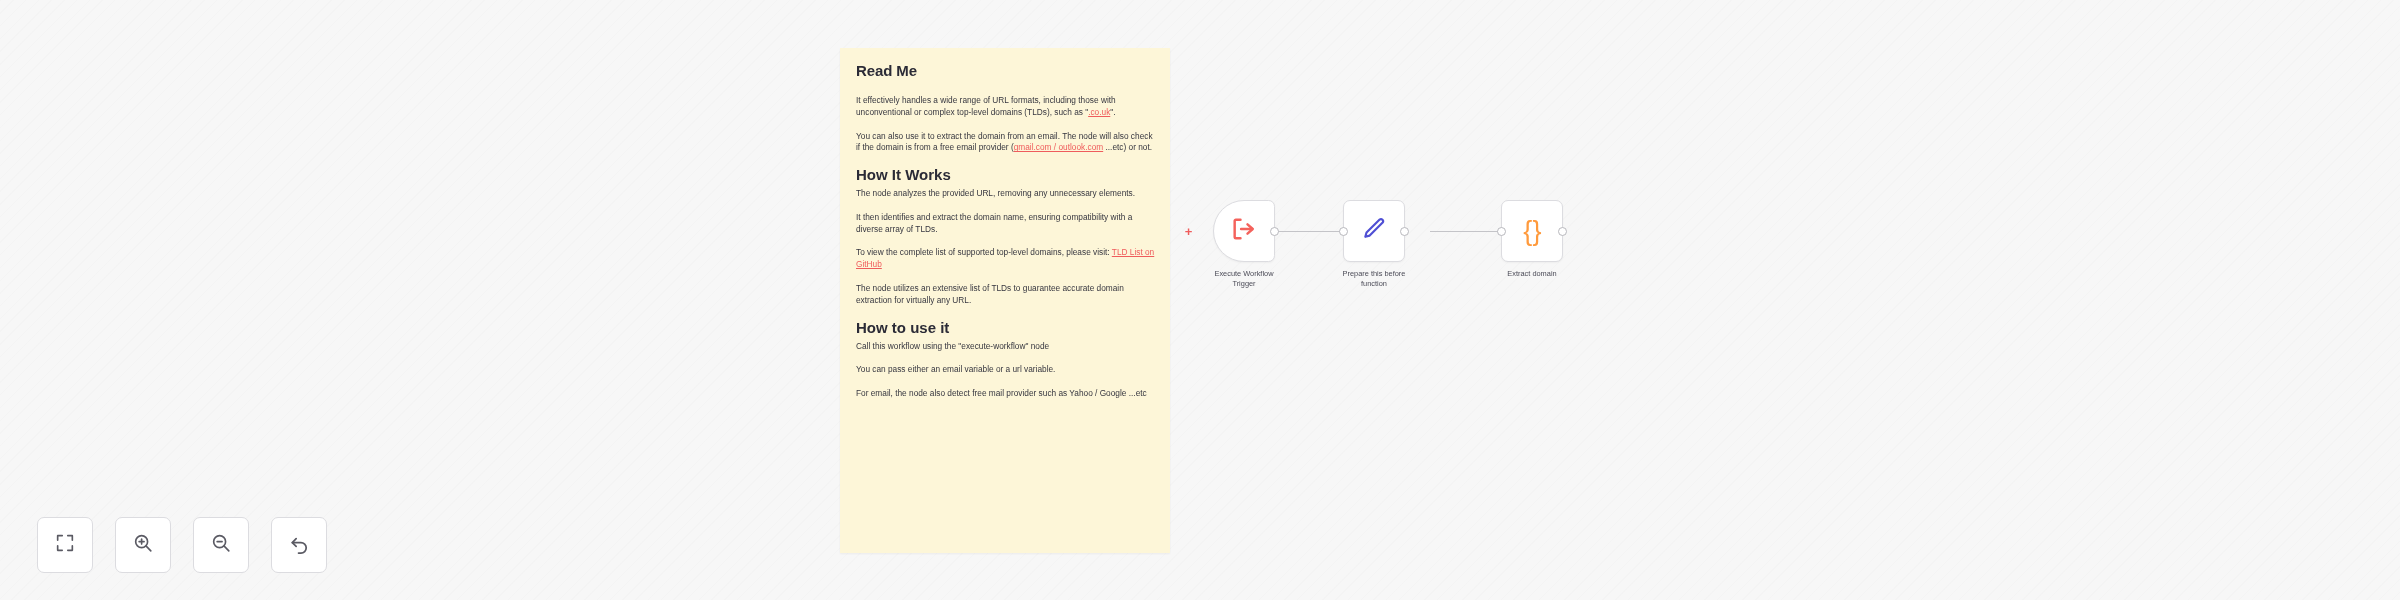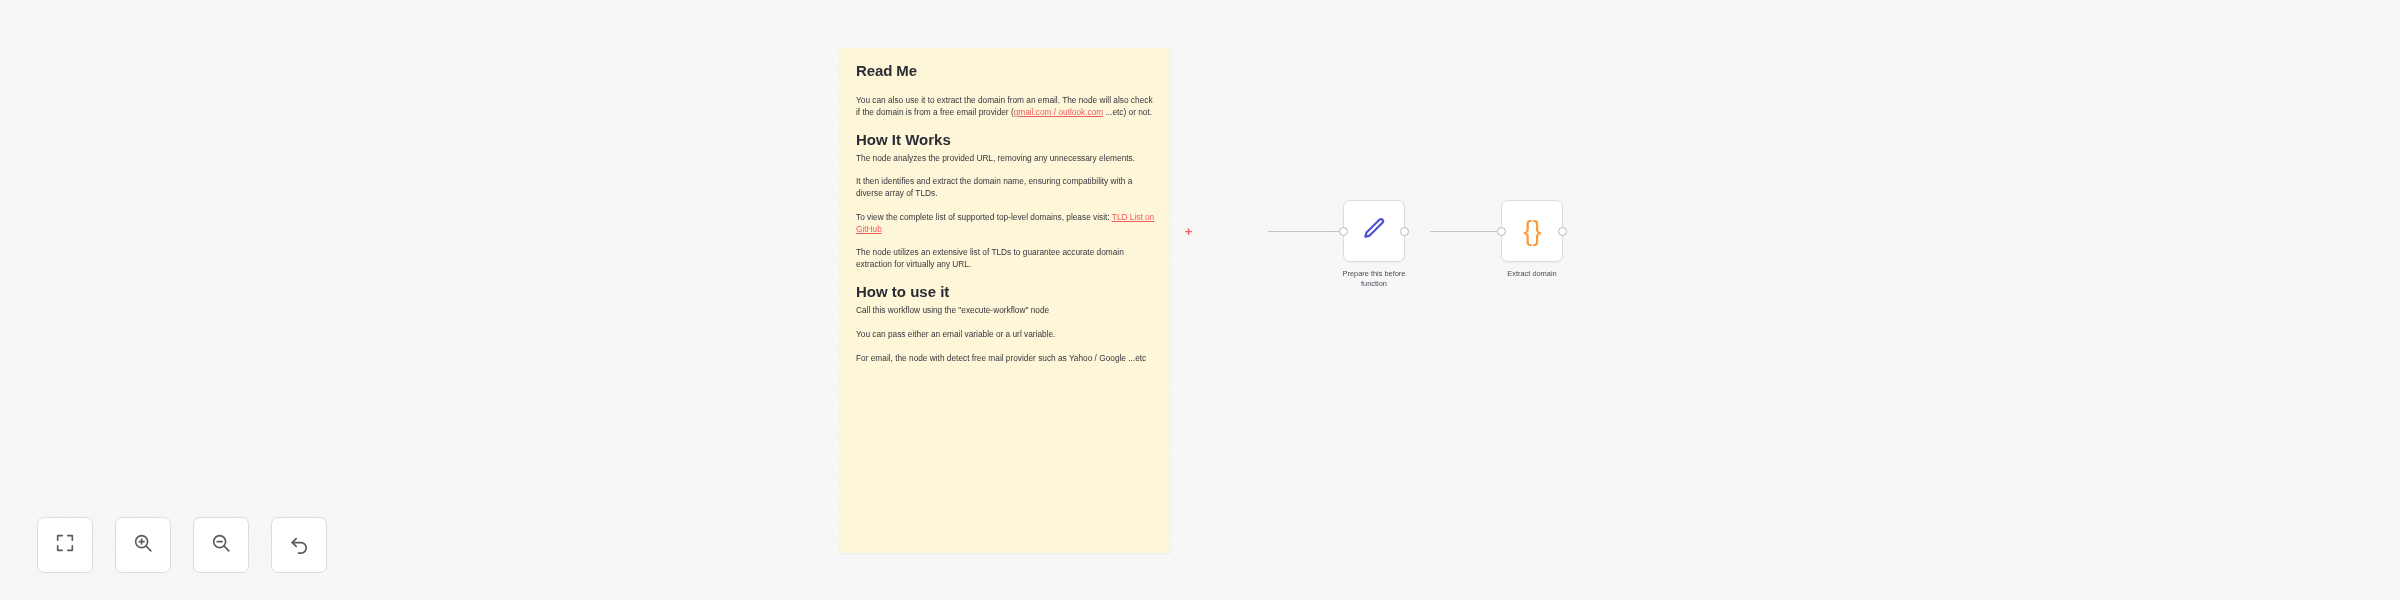--- a/index.html
+++ b/index.html
@@ -179,42 +179,57 @@
   }
 </style>
 </head>
 <body>
 
 <div id="canvas">
 
   <div id="sticky-note">
     <div class="note-title">Read Me</div>
     <div id="note-body">
+        <p>It effectively handles a wide range of URL formats, including those with unconventional or complex top-level domains (TLDs), such as "<span class="link">.co.uk</span>".</p>
         <p>You can also use it to extract the domain from an email. The node will also check if the domain is from a free email provider (<span class="link">gmail.com / outlook.com</span> ...etc) or not.</p>
         <div class="note-h3">How It Works</div>
         <p>The node analyzes the provided URL, removing any unnecessary elements.</p>
         <p>It then identifies and extract the domain name, ensuring compatibility with a diverse array of TLDs.</p>
         <p>To view the complete list of supported top-level domains, please visit: <span class="link">TLD List on GitHub</span></p>
         <p>The node utilizes an extensive list of TLDs to guarantee accurate domain extraction for virtually any URL.</p>
         <div class="note-h3">How to use it</div>
         <p>Call this workflow using the "execute-workflow" node</p>
         <p>You can pass either an email variable or a url variable.</p>
-        <p>For email, the node with detect free mail provider such as Yahoo / Google ...etc</p>
+        <p>For email, the node also detect free mail provider such as Yahoo / Google ...etc</p>
       </div>
   </div>
 
   <div id="workflow">
 
     <div class="add-plus">+</div>
 
     <div class="wire" style="left:88px; width:114px;"></div>
     <div class="wire-arrow" style="left:200px;"></div>
     <div class="wire" style="left:250px; width:110px;"></div>
     <div class="wire-arrow" style="left:358px;"></div>
 
+    <div class="node-group" style="left:16px;">
+      <div class="node-box trigger">
+        <span>
+          <svg width="28" height="28" viewBox="0 0 24 24" fill="none" stroke="#f4625c" stroke-width="2.1" stroke-linecap="round" stroke-linejoin="round">
+            <path d="M9 4H5a1 1 0 0 0-1 1v14a1 1 0 0 0 1 1h4"></path>
+            <polyline points="15 8 19.5 12 15 16"></polyline>
+            <line x1="9.5" y1="12" x2="19" y2="12"></line>
+          </svg>
+        </span>
+        <span class="port out"></span>
+      </div>
+      <div class="node-label">Execute Workflow
+Trigger</div>
+    </div>
 
     <div class="node-group" style="left:146px;">
       <div class="node-box">
         <span>
           <svg width="26" height="26" viewBox="0 0 24 24" fill="none" stroke="#4f4fd4" stroke-width="2" stroke-linecap="round" stroke-linejoin="round">
             <path d="M17.2 3.3a2 2 0 0 1 2.8 2.8L8 18.1l-4 1.1 1.1-4z"></path>
           </svg>
         </span>
         <span class="port in"></span>
         <span class="port out"></span>

